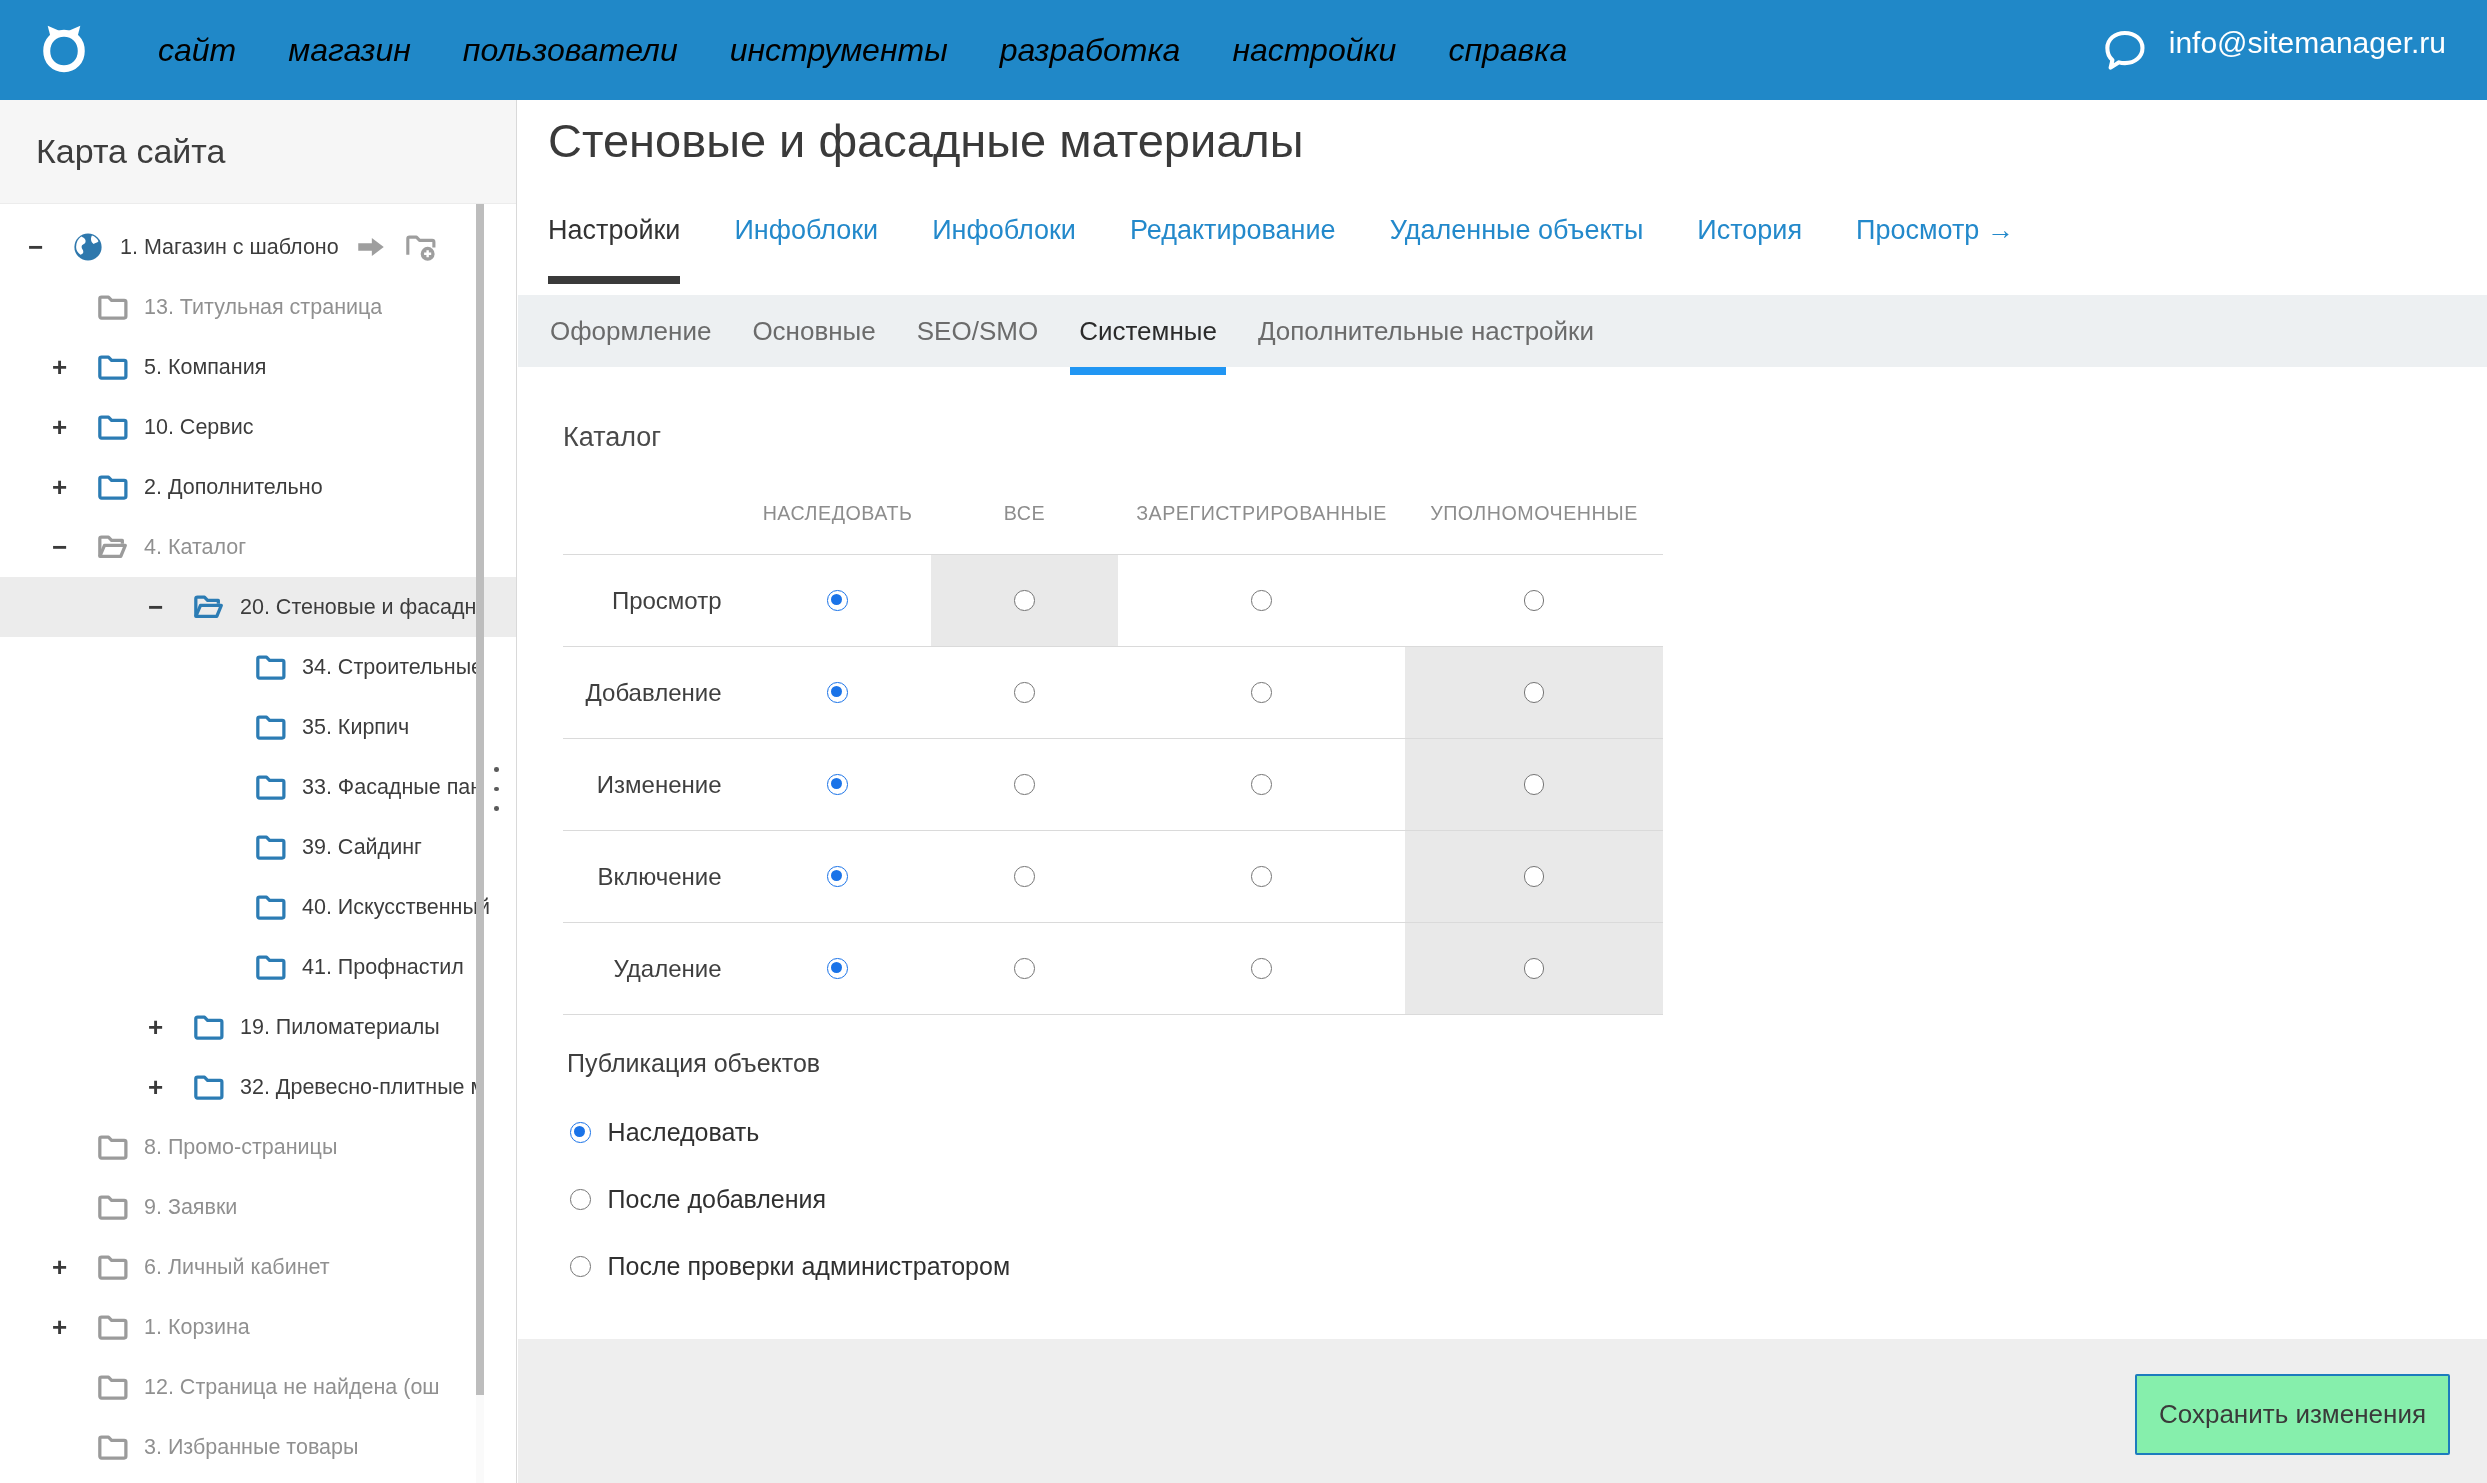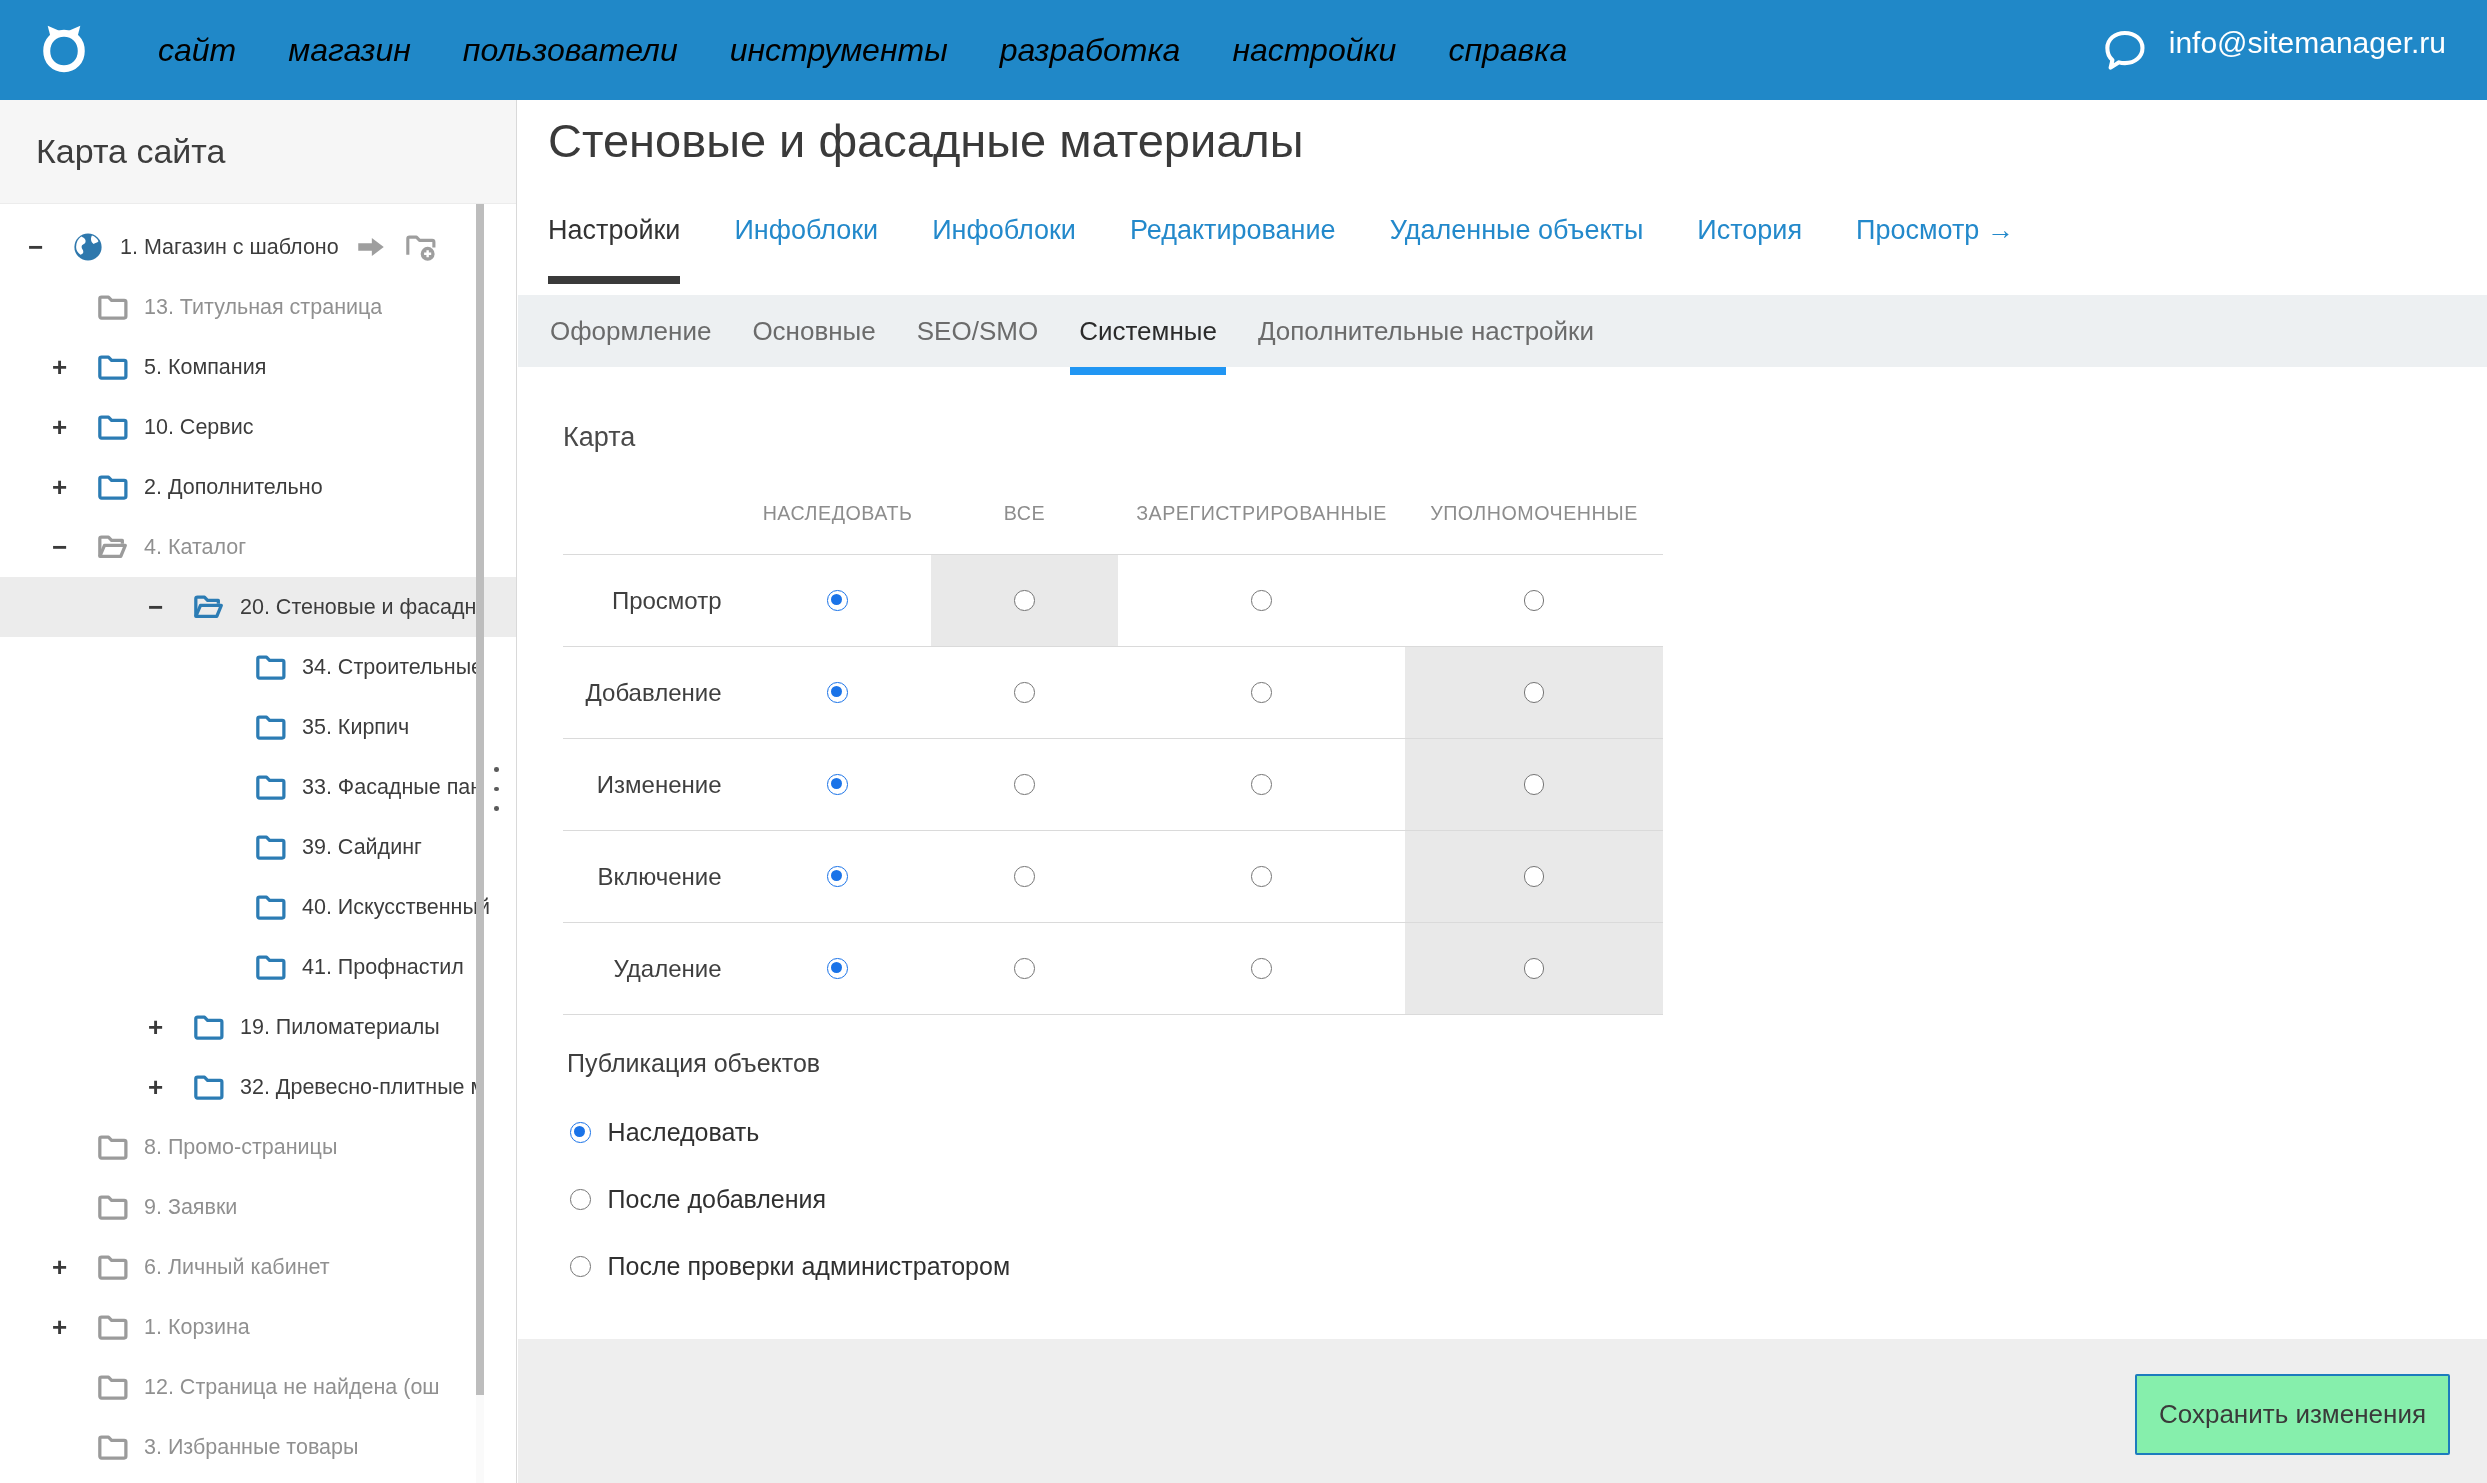--- a/index.html
+++ b/index.html
@@ -327,21 +327,21 @@
   </div>
 
   <div class="subbar">
     <span class="subtab">Оформление</span>
     <span class="subtab">Основные</span>
     <span class="subtab">SEO/SMO</span>
     <span class="subtab active">Системные</span>
     <span class="subtab">Дополнительные настройки</span>
   </div>
 
-  <div class="sec-title">Карта</div>
+  <div class="sec-title">Каталог</div>
 
   <div class="acc-table">
     <div class="acc-hrow">
       <div class="hcell"></div>
       <div class="hcell">НАСЛЕДОВАТЬ</div>
       <div class="hcell">ВСЕ</div>
       <div class="hcell">ЗАРЕГИСТРИРОВАННЫЕ</div>
       <div class="hcell">УПОЛНОМОЧЕННЫЕ</div>
     </div>
 

